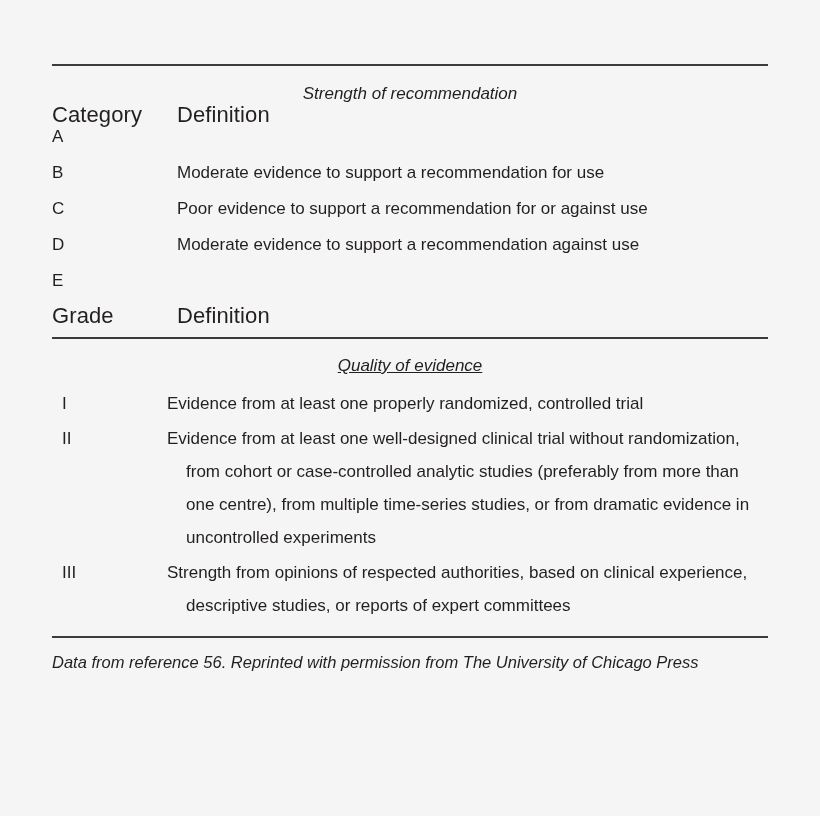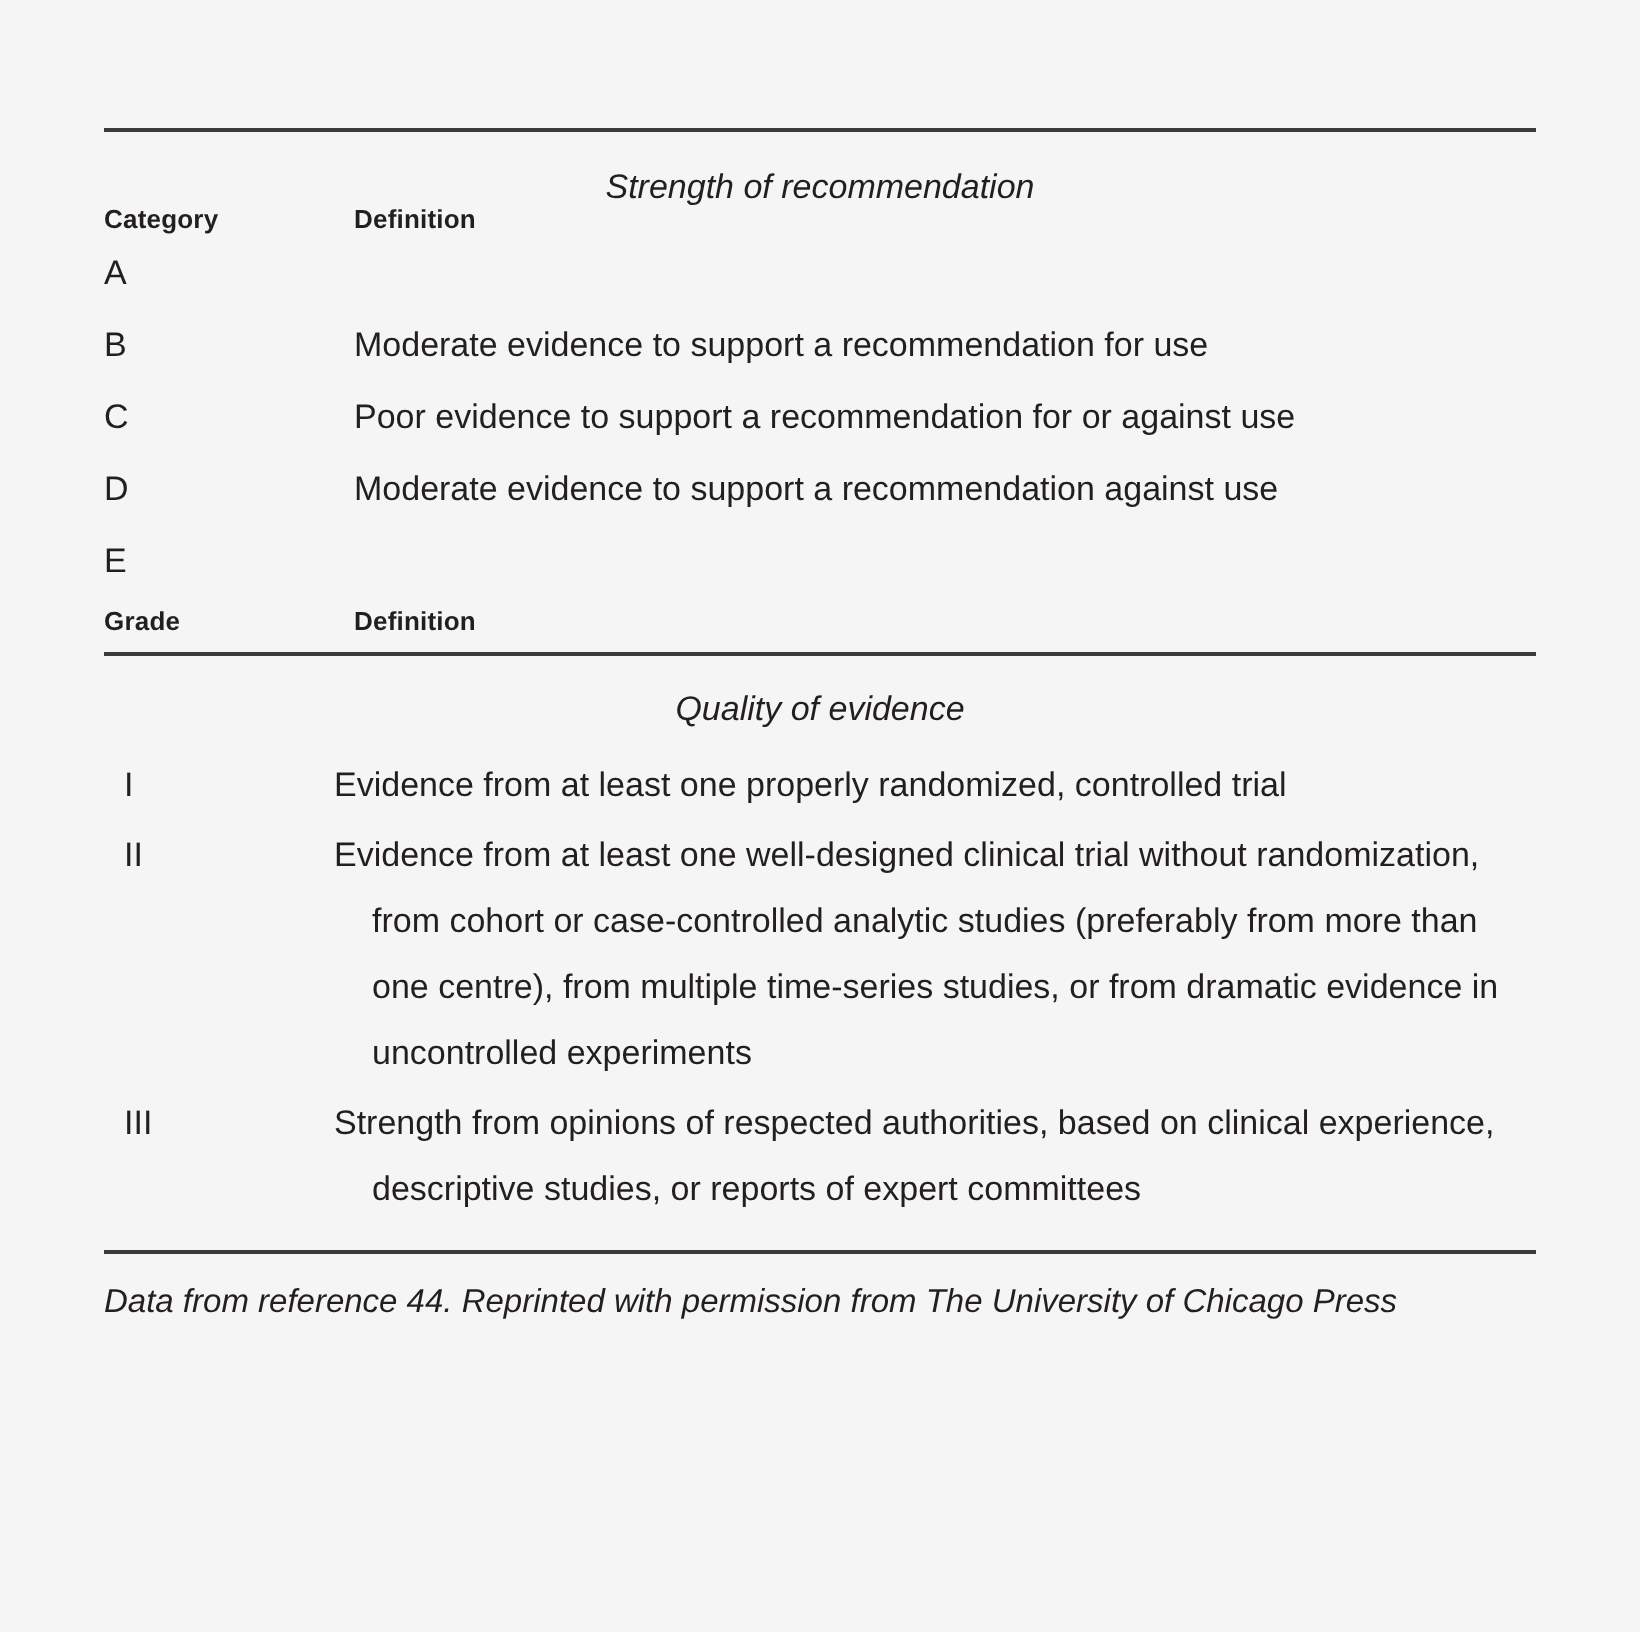--- a/index.html
+++ b/index.html
@@ -29,38 +29,38 @@
     width: 716px;
   }
   .rule-head-1 { margin-top: 64px; }
   .rule-head-2 { margin-top: 8px; }
   .rule-bottom { margin-top: 14px; }
 
   
   .head-row {
     display: flex;
     align-items: flex-start;
-    font-weight: bold;
-    font-size: 13px;
+    font-weight: normal;
+    font-size: 22px;
     letter-spacing: 0.1px;
   }
   .head-row-1 { position: absolute; top: 38px; left: 52px; }
   .head-row-2 { padding-top: 4px; }
   .head-cat { width: 125px; flex: 0 0 125px; }
   .head-def { flex: 1 1 auto; }
 
   
   .section-caption {
     font-style: italic;
     font-size: 17px;
     line-height: 22px;
     text-align: center;
   }
   .caption-strength { margin-top: 17px; }
-  .caption-quality  { margin-top: 16px; }
+  .caption-quality  { margin-top: 16px; text-decoration: underline; }
 
   
   .cat-list { margin-top: 14px; }
   .cat-row {
     display: flex;
     align-items: flex-start;
     font-size: 17px;
     line-height: 36px;
     height: 36px;
   }
@@ -156,15 +156,15 @@
       <span class="grade-def">Evidence from at least one well-designed clinical trial without randomization, from cohort or case-controlled analytic studies (preferably from more than one centre), from multiple time-series studies, or from dramatic evidence in uncontrolled experiments</span>
     </div>
     <div class="grade-row">
       <span class="grade-key">III</span>
       <span class="grade-def">Strength from opinions of respected authorities, based on clinical experience, descriptive studies, or reports of expert committees</span>
     </div>
   </div>
 
   <div class="rule rule-bottom"></div>
 
-  <div class="footnote">Data from reference 44. Reprinted with permission from The University of Chicago Press</div>
+  <div class="footnote">Data from reference 56. Reprinted with permission from The University of Chicago Press</div>
 
 </div>
 
 </body></html>

